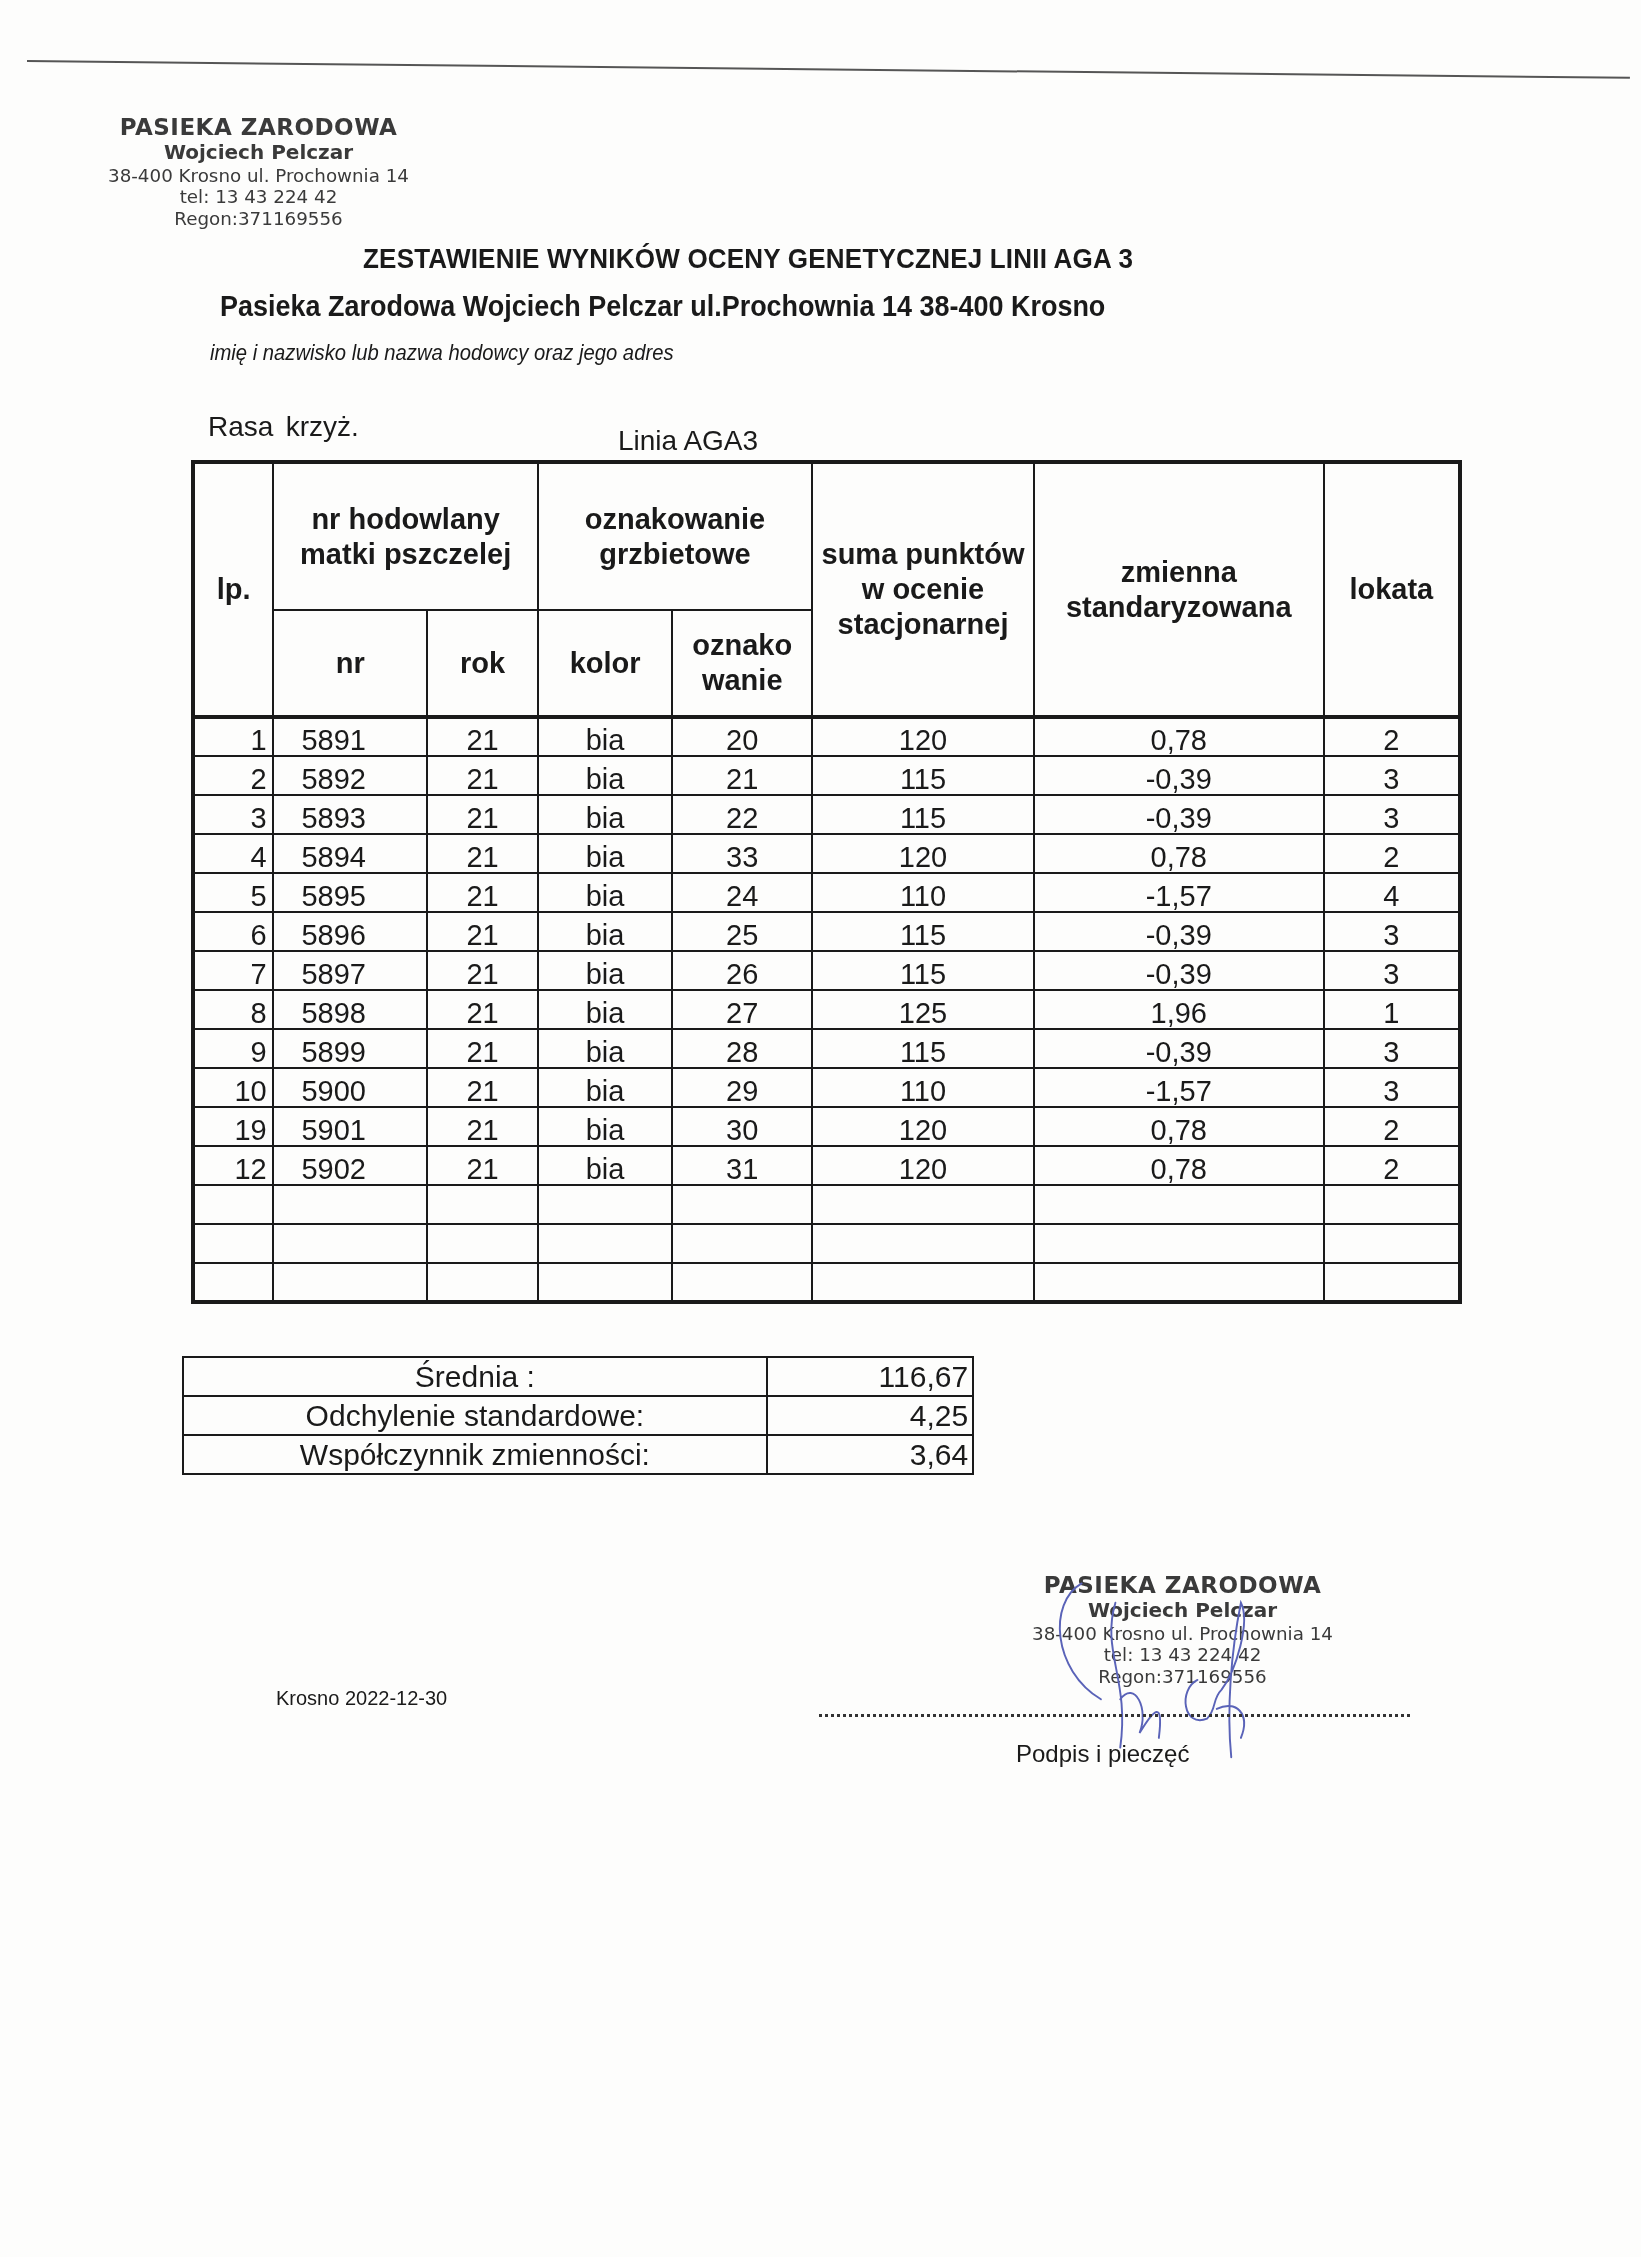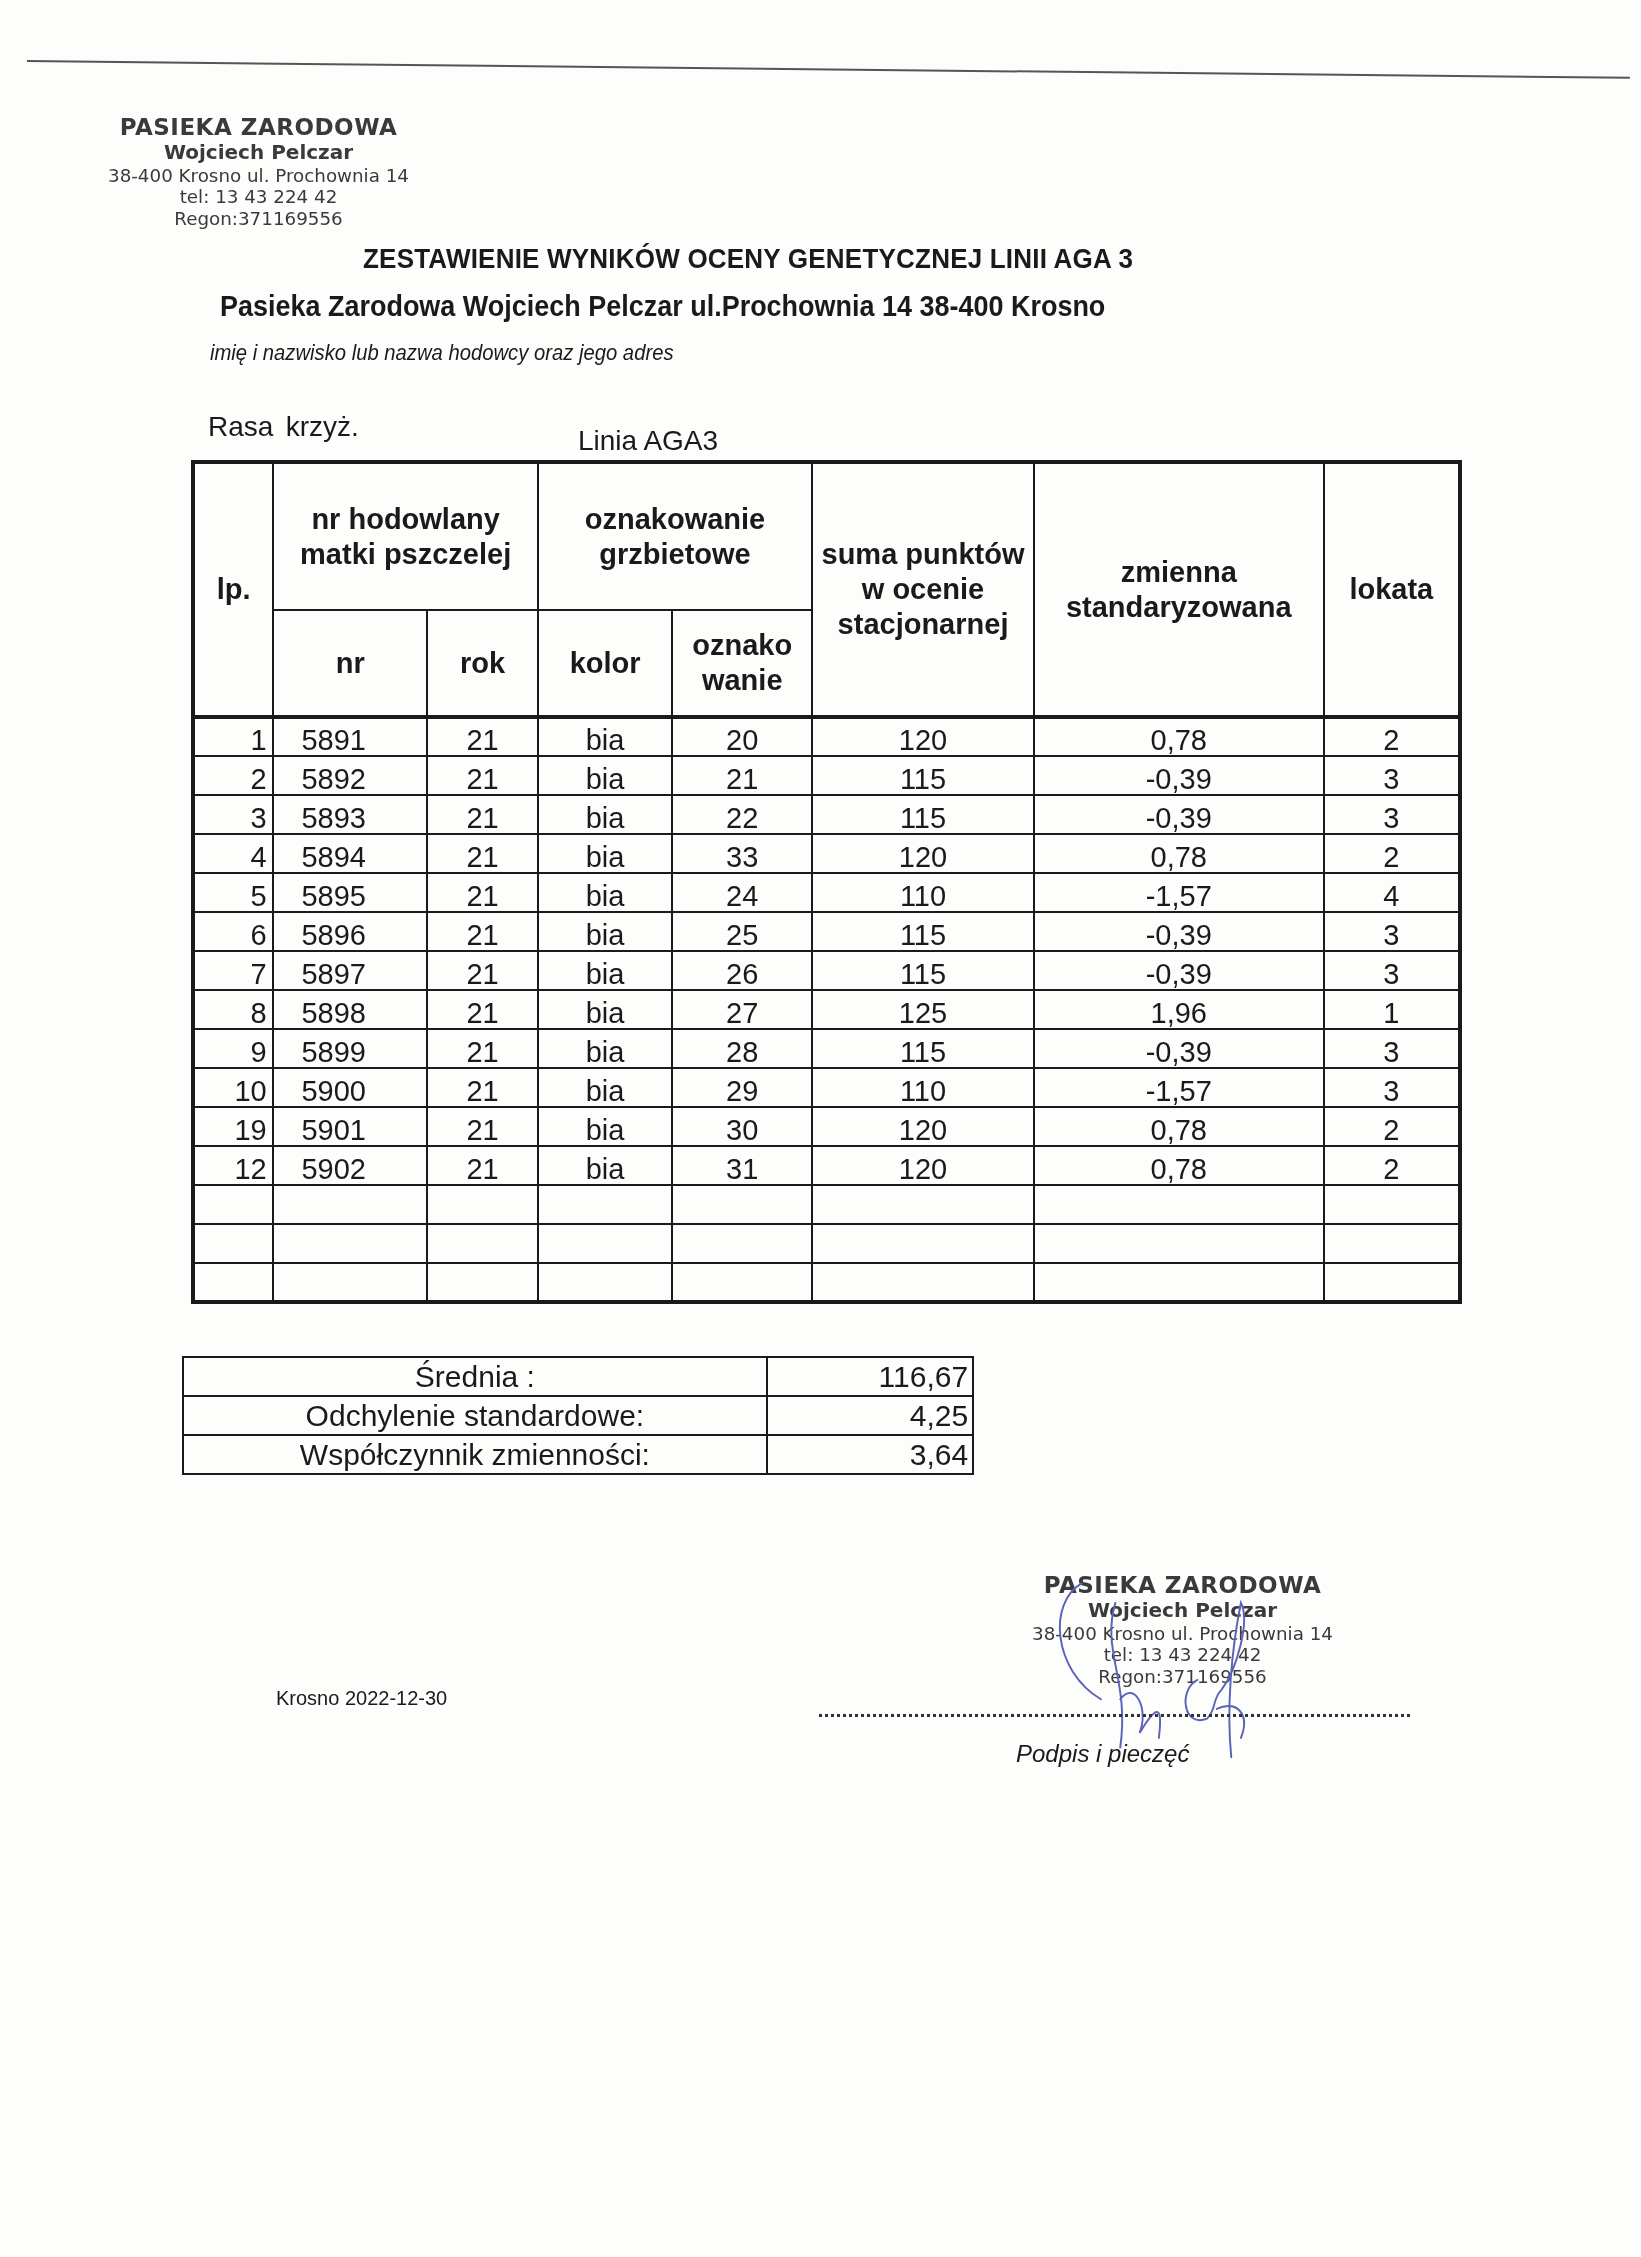--- a/index.html
+++ b/index.html
@@ -11,40 +11,40 @@
   .stamp { position: absolute; text-align: center; font-family: "DejaVu Sans", sans-serif; color: #3a3a3a; line-height: 1.18; }
   .stamp .s1 { font-weight: bold; font-size: 23px; letter-spacing: 0.5px; }
   .stamp .s2 { font-weight: bold; font-size: 20px; }
   .stamp .s3, .stamp .s4, .stamp .s5 { font-size: 18.3px; }
   .stamp-top { left: 92px; top: 114px; width: 333px; }
   .stamp-bottom { left: 1016px; top: 1572px; width: 333px; }
   .title { position: absolute; left: 363px; top: 243px; font-size: 28px; font-weight: bold; letter-spacing: 0.2px; transform: scaleX(0.93); transform-origin: left; }
   .breeder { position: absolute; left: 220px; top: 290px; font-size: 29px; font-weight: bold; transform: scaleX(0.93); transform-origin: left; }
   .breeder-hint { position: absolute; left: 210px; top: 340px; font-size: 22px; font-style: italic; transform: scaleX(0.92); transform-origin: left; }
   .rasa { position: absolute; left: 208px; top: 411px; font-size: 28px; }
-  .linia { position: absolute; left: 578px; top: 425px; font-size: 28px; }
+  .linia { position: absolute; left: 618px; top: 425px; font-size: 28px; }
   table { border-collapse: collapse; }
   .main-table { position: absolute; left: 191px; top: 460px; width: 1271px; }
   .main-table td, .main-table th { border: 2.4px solid #1a1a1a; padding: 0; text-align: center; }
   .main-table { border: 4.8px solid #1a1a1a; }
   .main-table th { font-weight: bold; font-size: 29px; line-height: 1.2; }
   .main-table .hdr-row1 th { height: 145px; }
   .main-table .hdr-row2 th { height: 104px; }
   .main-table tbody tr { height: 39px; }
   .main-table tbody td { font-size: 29px; line-height: 1; vertical-align: bottom; }
   .main-table tbody td.lp { text-align: right; padding-right: 5.8px; }
   .main-table tbody td.c-nr { text-align: left; padding-left: 27px; }
   .main-table tbody tr.first-row td { border-top: 4.8px solid #1a1a1a; }
   .stats-table { position: absolute; left: 182px; top: 1356px; width: 792px; border: 2.4px solid #1a1a1a; }
   .stats-table td { border: 2.4px solid #1a1a1a; font-size: 30px; height: 37px; padding: 0 3.9px; line-height: 1; }
   .stats-table td.lbl { text-align: center; width: 574px; margin-left: 7px; }
   .stats-table td.val { text-align: right; }
   .place-date { position: absolute; left: 276px; top: 1687px; font-size: 20px; }
   .sign-line { position: absolute; left: 819px; top: 1714px; width: 591px; height: 0; border-top: 3.9px dotted #333; }
-  .sign-label { position: absolute; left: 1016px; top: 1740px; font-size: 24px; font-style: italic; }
+  .sign-label { position: absolute; left: 1016px; top: 1740px; font-size: 24px; }
   .signature { position: absolute; left: 1043px; top: 1564px; width: 251px; height: 203px; }
 </style>
 </head>
 <body>
 
 <div class="top-rule"></div>
 
 <div class="stamp stamp-top">
   <div class="s1">PASIEKA ZARODOWA</div>
   <div class="s2">Wojciech Pelczar</div>

